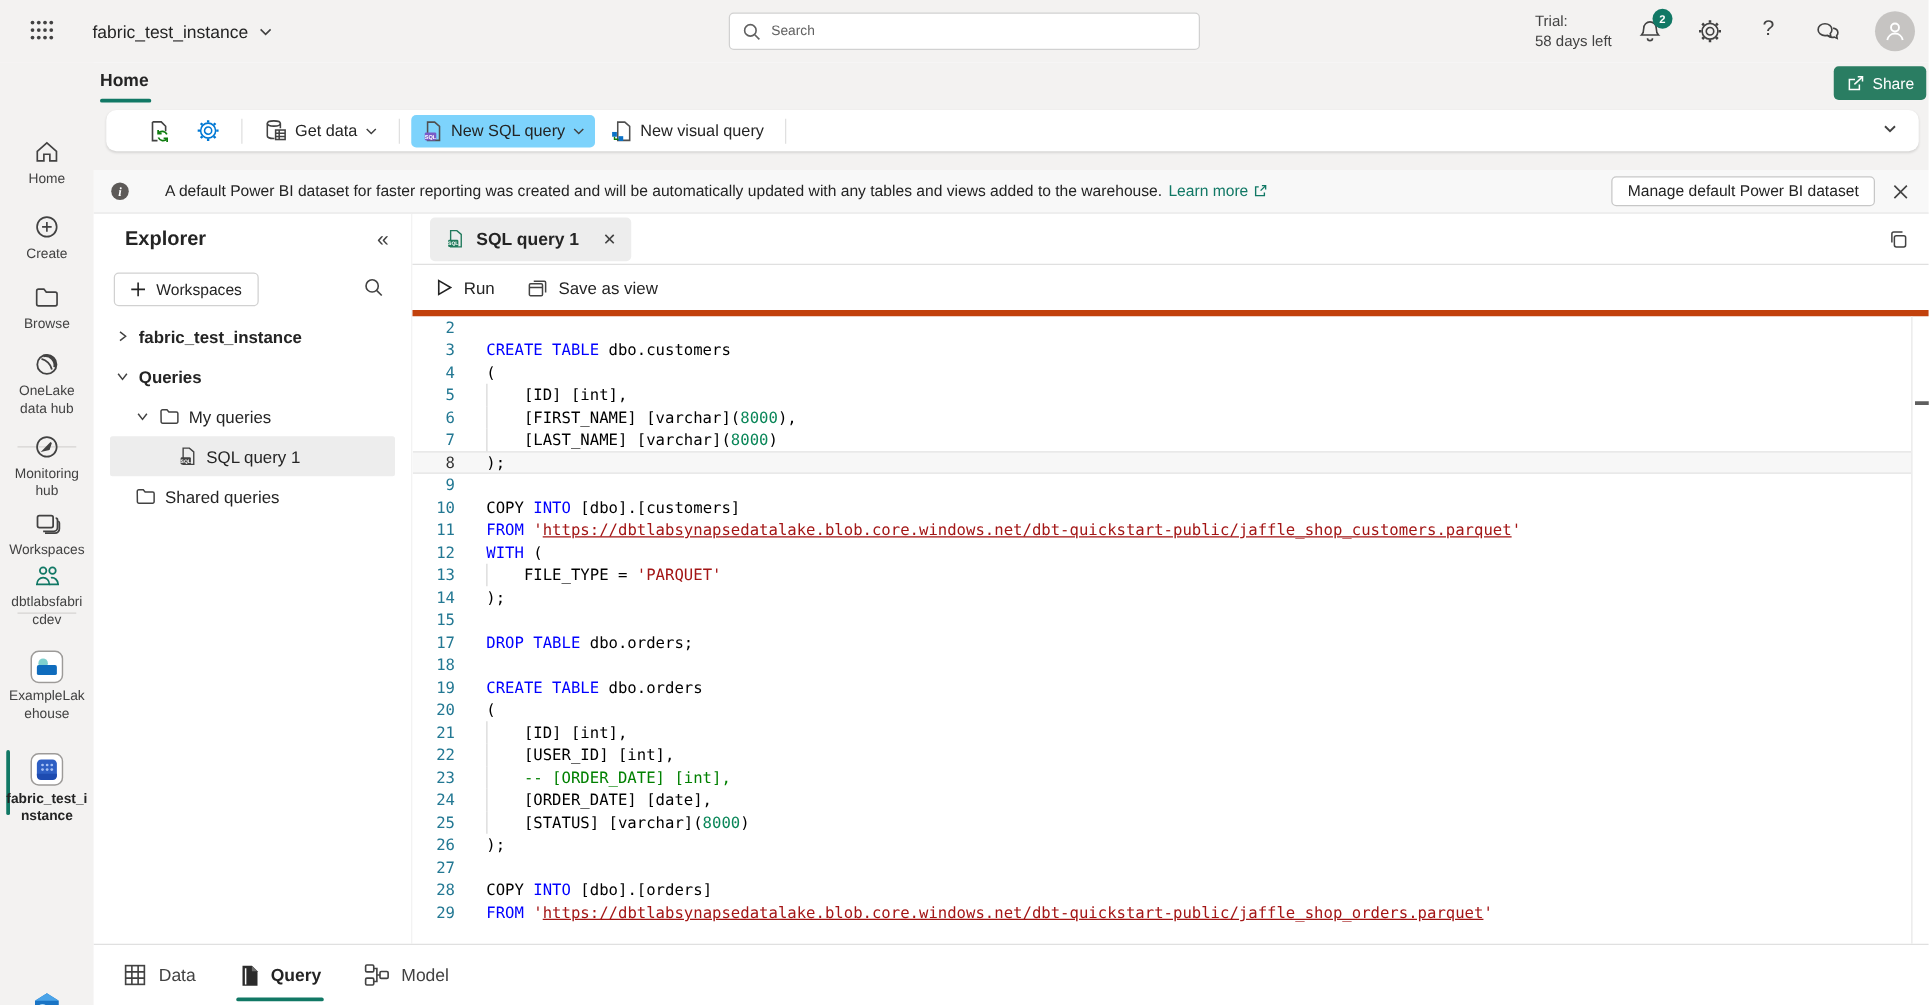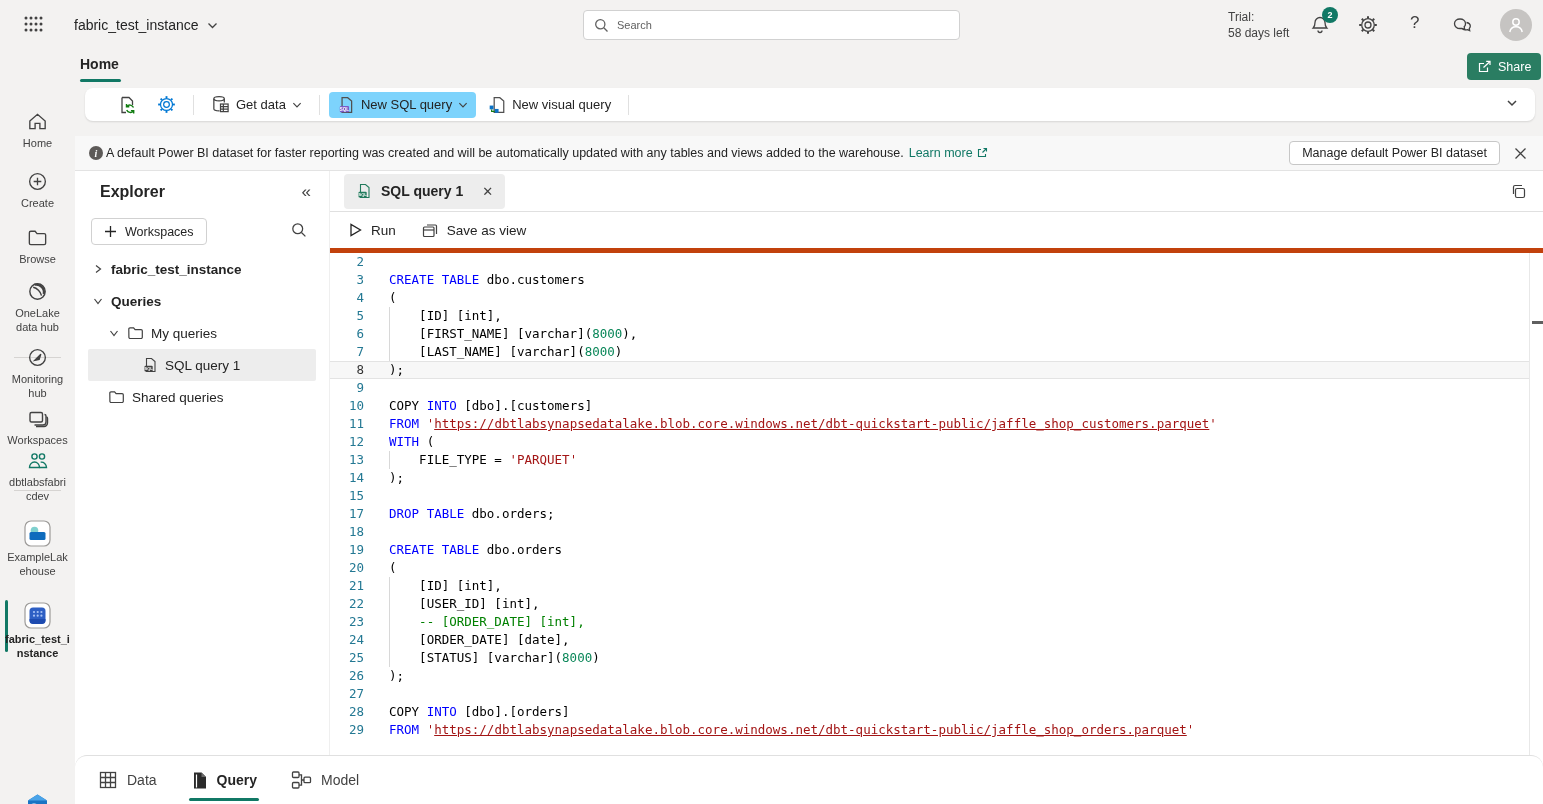--- a/index.html
+++ b/index.html
@@ -27,21 +27,21 @@
   .home-underline { left:80px; top:29px; width:41px; height:3px; border-radius:2px; background:#117865; }
   .share-btn { left:1467px; top:3px; height:27px; padding:0 10px; background:#2a7d62; color:#fff; border-radius:4px; font-size:12.5px; display:flex; align-items:center; gap:6px; cursor:pointer; }
   .toolbar { left:85px; top:38px; width:1450px; height:33px; background:#fff; border-radius:8px; box-shadow:0 1px 2px rgba(0,0,0,.12); display:flex; align-items:center; padding-left:24px; gap:4px; }
   .tbtn { display:flex; align-items:center; gap:6px; font-size:13px; padding:4px 8px; border-radius:4px; cursor:pointer; white-space:nowrap; }
   .tbtn.gray { background:#7dd3fc; }
   .tsep { width:1px; height:20px; background:#e0e0e0; margin:0 5px; }
   .ribbon-chev { position:absolute; right:16px; top:8px; cursor:pointer; }
 
   
   .banner { position:absolute; top:136px; left:75px; right:0; height:35px; background:#f8f8f8; border-bottom:1px solid #e3e3e3; display:flex; align-items:center; padding:0 10px 0 13px; font-size:12.5px; }
-  .banner .msg { margin-left:2px; color:#242424; }
+  .banner .msg { margin-left:28px; color:#242424; }
   .learn { color:#117865; margin-left:5px; text-decoration:none; display:inline-flex; align-items:center; gap:3px; cursor:pointer; }
   .manage-btn { margin-left:auto; height:24px; padding:0 12px; border:1px solid #c7c7c7; border-radius:4px; background:#fff; font-size:12.5px; display:flex; align-items:center; cursor:pointer; white-space:nowrap; }
   .banner-close { margin-left:14px; margin-right:6px; cursor:pointer; color:#424242; }
 
   
   .rail { position:absolute; top:50px; left:0; width:75px; bottom:0; background:#f3f2f1; }
   .rail-item { position:absolute; left:0; width:75px; text-align:center; cursor:pointer; }
   .rail-item .ric { display:flex; justify-content:center; margin-bottom:3px; }
   .rail-item .rlb { font-size:11px; line-height:14px; color:#424242; }
   .rail-item.sel .rlb { font-weight:bold; color:#242424; }
@@ -76,21 +76,21 @@
   .crow.cur { background:#f7f7f7; box-shadow:inset 0 1px 0 #e3e3e3, inset 0 -1px 0 #e3e3e3; }
   .crow.cur .ln { color:#333; }
   .crow.guide .ct::before { content:""; position:absolute; left:0; top:0; height:18px; border-left:1px solid #d8d8d8; }
   .tk-kw { color:#0000ff; } .tk-pl { color:#000; } .tk-nu { color:#098658; }
   .tk-st { color:#a31515; } .tk-ur { color:#a31515; text-decoration:underline; cursor:pointer; }
   .tk-co { color:#008000; }
   .ruler { position:absolute; left:1199px; top:82px; bottom:0; border-left:1px solid #e8e8e8; }
   .ruler-dash { position:absolute; left:1202px; top:150px; width:12px; height:3px; background:#5f5f5f; }
 
   
-  .bottombar { position:absolute; left:75px; right:0; bottom:0; height:49px; background:#fff; border-top:1px solid #e0e0e0; display:flex; align-items:center; padding-left:21px; gap:30px;border-radius:12px; }
+  .bottombar { position:absolute; left:75px; right:0; bottom:0; height:49px; background:#fff; border-top:1px solid #e0e0e0; display:flex; align-items:center; padding-left:21px; gap:30px; }
   .btab { display:flex; align-items:center; gap:9px; font-size:14px; color:#424242; height:100%; position:relative; cursor:pointer; padding:0 2px; }
   .btab.active { font-weight:600; color:#242424; }
   .btab.active::after { content:""; position:absolute; left:0; right:0; bottom:3px; height:3px; border-radius:2px; background:#117865; }
 </style>
 </head>
 <body>
 
 <div class="topbar">
   <span class="abs waffle">
     <svg width="22" height="20" viewBox="0 0 22 20" fill="#424242">

